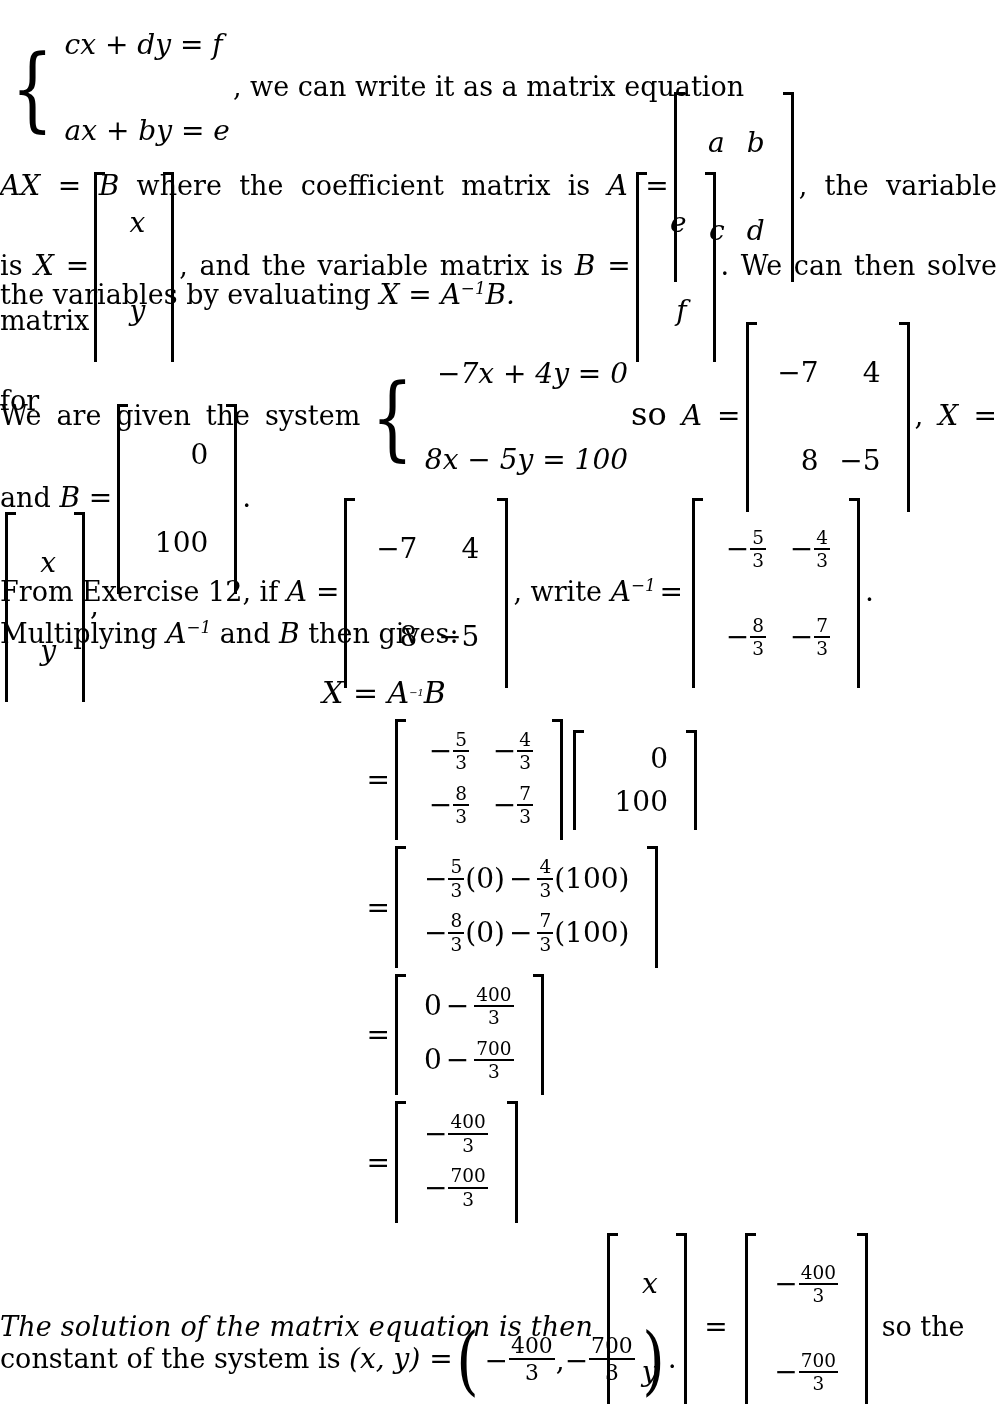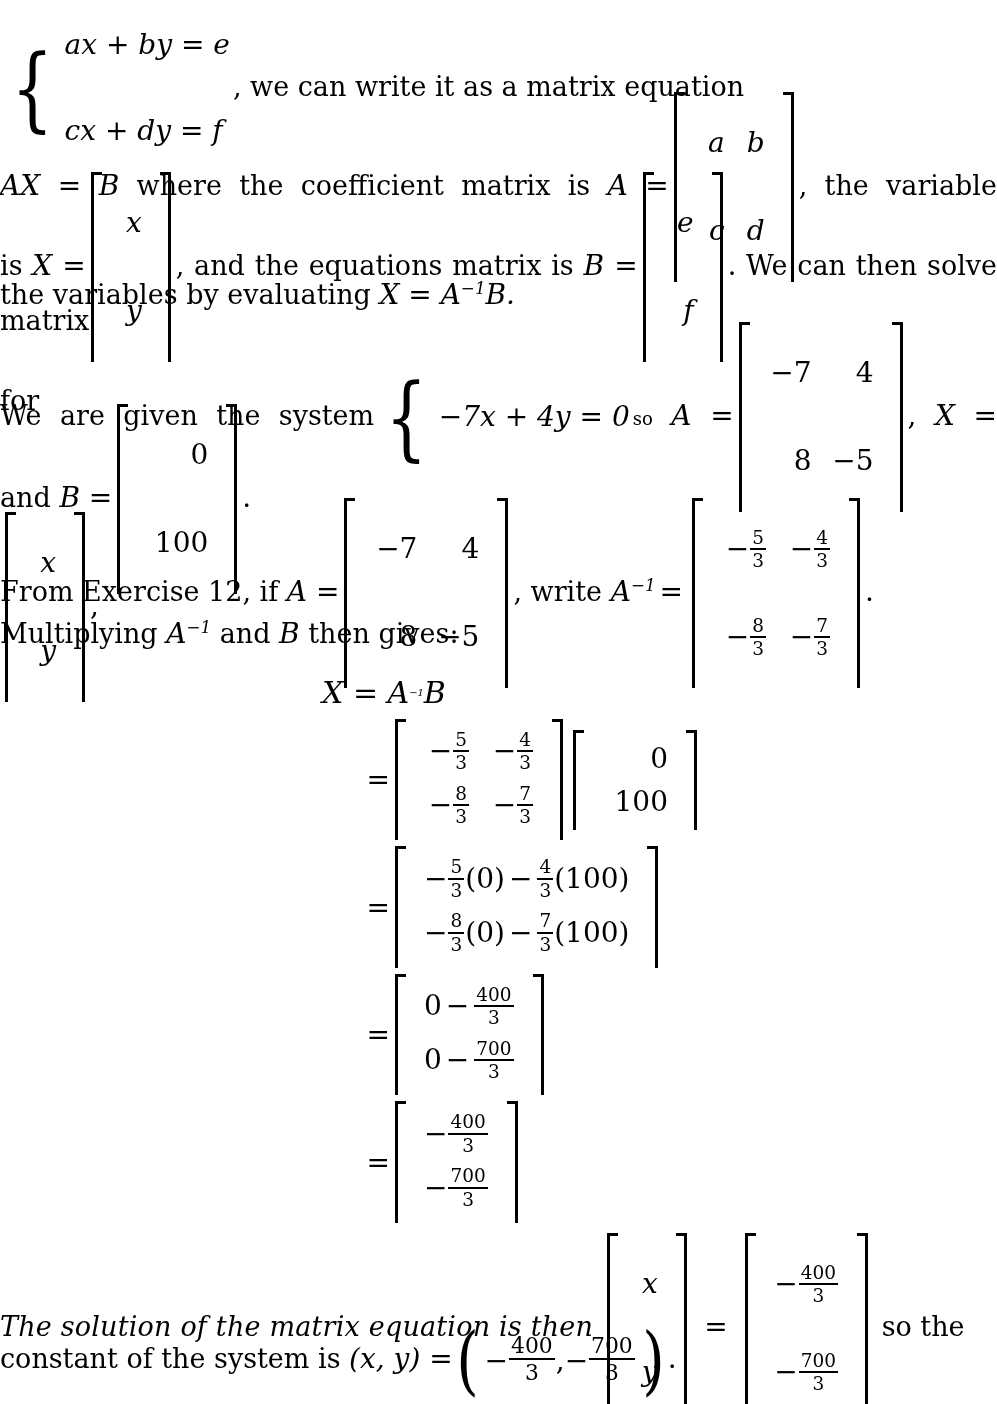--- a/index.html
+++ b/index.html
@@ -194,22 +194,22 @@
 </style>
 </head>
 <body>
 
 <div class="page">
 
   <div class="para" style="position:absolute; left:0; top:2px; width:997px; line-height:78px;">
     <span class="ibox system">
         <span class="brace">{</span>
         <span class="eqs">
+          <span class="eq" style="text-align:left;">cx + dy = f</span>
           <span class="eq" style="text-align:left;">ax + by = e</span>
-          <span class="eq" style="text-align:left;">cx + dy = f</span>
         </span>
       </span><span class="txt">, we can write it as a matrix equation</span>
   </div>
 
   <div class="para" style="position:absolute; left:0; top:92px; width:997px; line-height:78px;">
     <span class="mathit">AX = B</span><span class="txt"> where the coefficient matrix is </span><span class="mathit">A =</span><span class="matrix">
         <span class="brk l"></span>
         <span class="rows">
           <span class="mrow">
             <span class="mcell">a</span>
@@ -230,21 +230,21 @@
         <span class="brk l"></span>
         <span class="rows">
           <span class="mrow">
             <span class="mcell">x</span>
           </span>
           <span class="mrow">
             <span class="mcell">y</span>
           </span>
         </span>
         <span class="brk r"></span>
-      </span><span class="txt">, and the equations matrix is </span><span class="mathit">B =</span><span class="matrix">
+      </span><span class="txt">, and the variable matrix is </span><span class="mathit">B =</span><span class="matrix">
         <span class="brk l"></span>
         <span class="rows">
           <span class="mrow">
             <span class="mcell">e</span>
           </span>
           <span class="mrow">
             <span class="mcell">f</span>
           </span>
         </span>
         <span class="brk r"></span>
@@ -253,22 +253,23 @@
 
   <div class="para" style="position:absolute; left:0; top:268px; width:837px; line-height:40px;">
     <span class="txt">the variables by evaluating </span><span class="mathit">X = A</span><sup class="exp">−1</sup><span class="mathit">B.</span>
   </div>
 
   <div class="para" style="position:absolute; left:0; top:322px; width:997px; line-height:78px;">
     <span class="txt">We are given the system</span><span class="ibox system">
         <span class="brace">{</span>
         <span class="eqs">
           <span class="eq">−7x + 4y = 0</span>
-        </span>
-      </span><span class="txt" style="font-size:18px;">so</span>
+          <span class="eq">8x − 5y = 100</span>
+        </span>
+      </span><span class="txt" style="font-size:32px;">so</span>
     <span class="mathit">A =</span><span class="matrix">
         <span class="brk l"></span>
         <span class="rows">
           <span class="mrow">
             <span class="mcell num" style="min-width:44px;">−7</span>
             <span class="mcell num" style="min-width:44px;">4</span>
           </span>
           <span class="mrow">
             <span class="mcell num" style="min-width:44px;">8</span>
             <span class="mcell num" style="min-width:44px;">−5</span>

